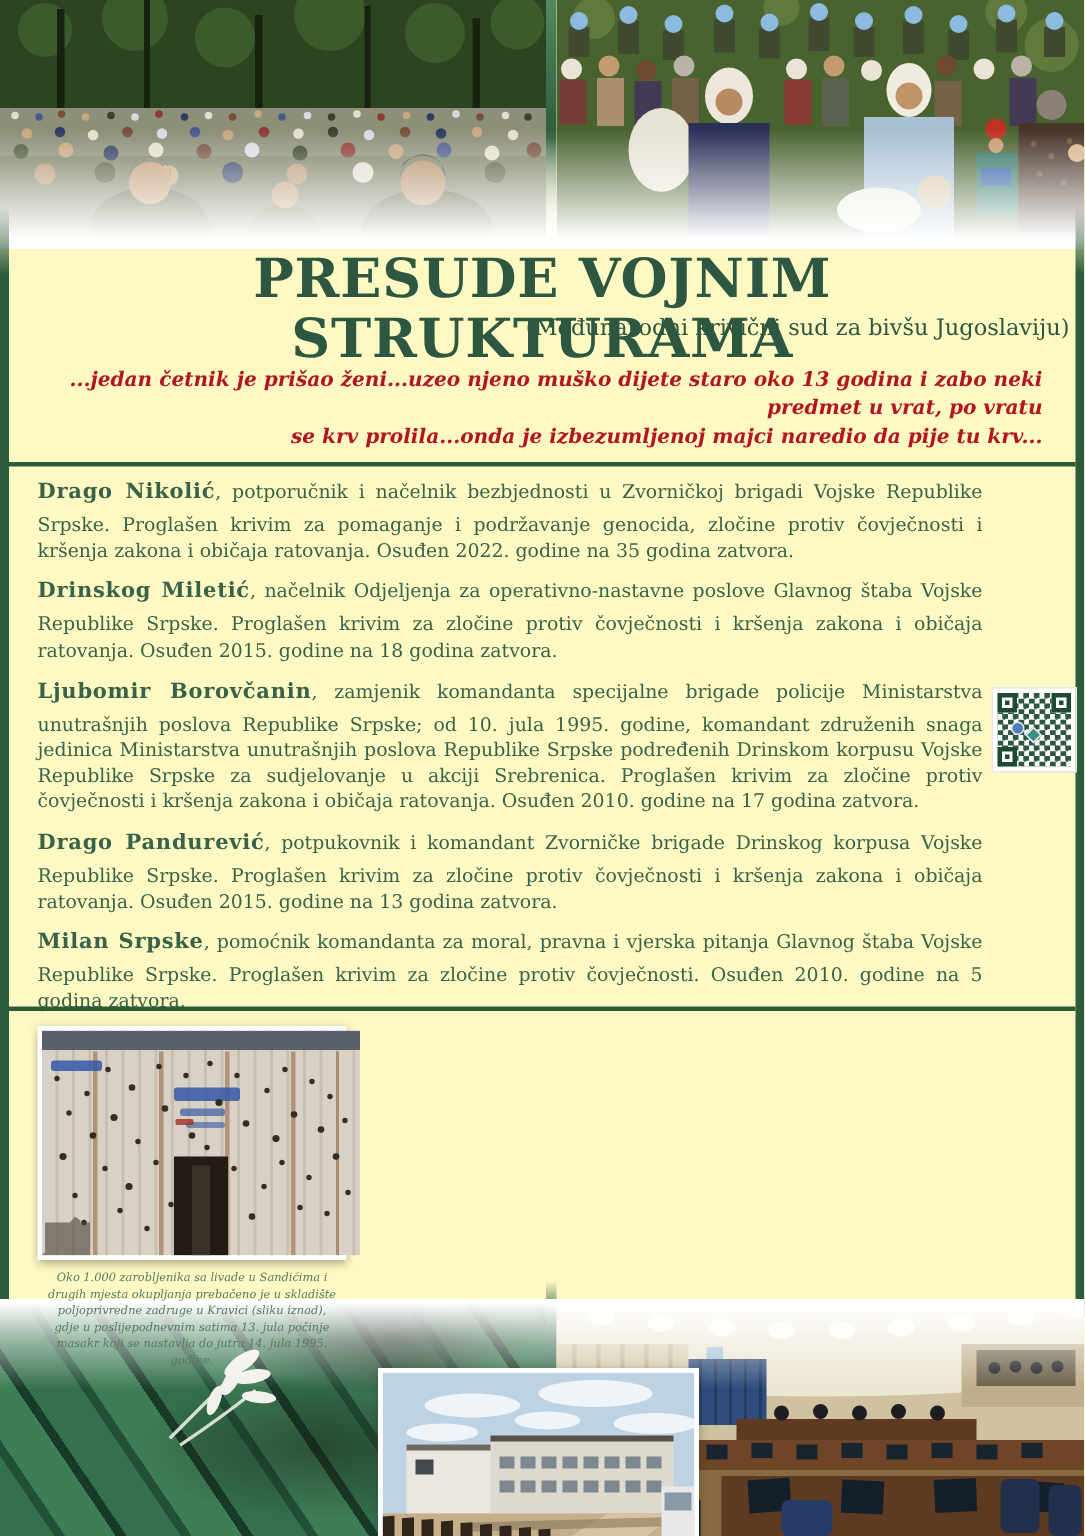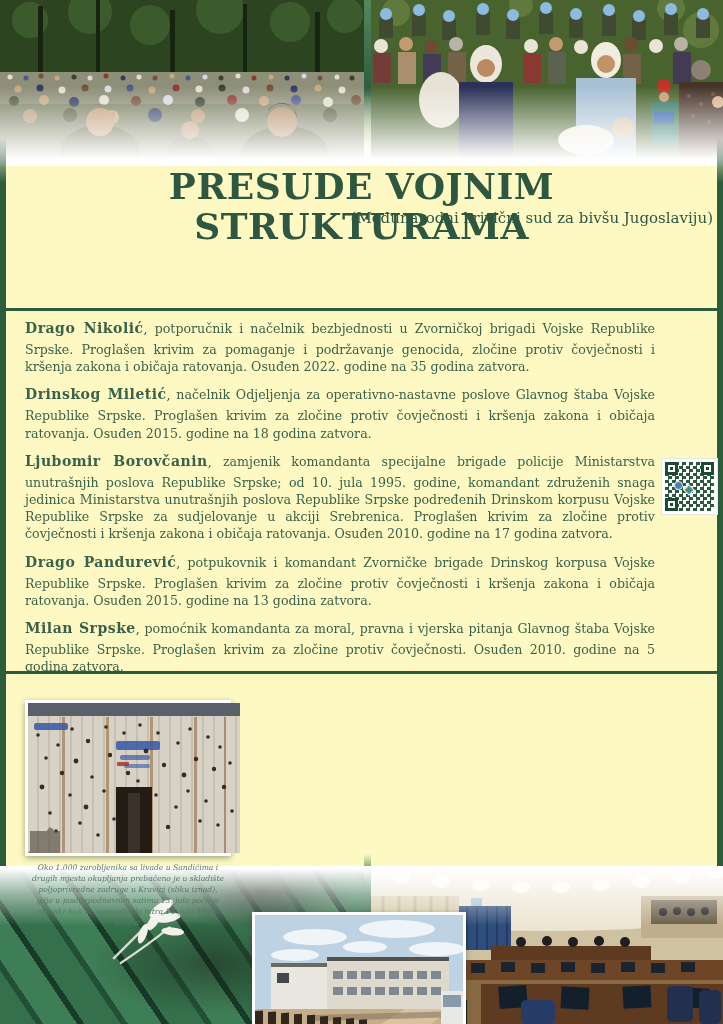--- a/index.html
+++ b/index.html
@@ -50,21 +50,21 @@
   .qr-logo { position:absolute; left:12px; top:22px; width:9px; height:9px; border-radius:50%;
              background:#4d7fb5; border:1px solid #dfe8f0; }
   .qr-logo2 { position:absolute; left:23px; top:27px; width:8px; height:8px; background:#3e8f86;
               transform:rotate(45deg); border:1px solid #e8f0ec; }
   
   .fig { position:absolute; }
   .frame { background:#fff; padding:3px; box-shadow:0 2px 6px rgba(50,60,50,.45); }
   .fig-img { display:block; overflow:hidden; }
   .cap { margin-top:6px; font-size:7.6px; font-style:italic; color:#567a62;
          text-align:center; line-height:11px; }
-  .fig1 { left:25px; top:700px; width:206px; } .fig1 .fig-img { width:212px; height:150px; }
+  .fig1 { left:25px; top:684px; width:206px; } .fig1 .fig-img { width:212px; height:150px; }
   .fig2 { left:252px; top:684px; width:214px; } .fig2 .fig-img { width:208px; height:144px; }
   .fig1 .cap, .fig3 .cap { padding:0 6px; }
   
   .bottom { position:absolute; left:0; top:866px; width:723px; height:158px; }
   .bp-left { position:absolute; left:0; top:0; width:364px; height:158px;
       background:
         radial-gradient(ellipse 130px 55px at 72% 16%, rgba(18,20,15,.8), transparent 70%),
         radial-gradient(ellipse 170px 70px at 58% 62%, rgba(22,26,18,.45), transparent 72%),
         repeating-linear-gradient(56deg, #34704b 0 30px, #225037 30px 36px, #3e7e56 36px 64px, #183a28 64px 70px); }
   .bp-right { position:absolute; left:371px; top:0; width:352px; height:158px; overflow:hidden; }
@@ -254,20 +254,22 @@
     <div class="tp-fade"></div>
   </div>
 
   <div class="bar bar-left"></div>
   <div class="bar bar-right"></div>
 
   <h1 class="title">PRESUDE VOJNIM STRUKTURAMA</h1>
   <div class="subtitle">(Međunarodni krivični sud za bivšu Jugoslaviju)</div>
 
   <div class="quote">
+    <div>...jedan četnik je prišao ženi...uzeo njeno muško dijete staro oko 13 godina i zabo neki predmet u vrat, po vratu</div>
+    <div>se krv prolila...onda je izbezumljenoj majci naredio da pije tu krv...</div>
   </div>
 
   <div class="rule rule-top"></div>
 
   <div class="bios">
     <p class="bio"><span class="bio-name">Drago Nikolić</span><span>, potporučnik i načelnik bezbjednosti u Zvorničkoj brigadi Vojske Republike Srpske. Proglašen krivim za pomaganje i podržavanje genocida, zločine protiv čovječnosti i kršenja zakona i običaja ratovanja. Osuđen 2022. godine na 35 godina zatvora.</span></p>
     <p class="bio"><span class="bio-name">Drinskog Miletić</span><span>, načelnik Odjeljenja za operativno-nastavne poslove Glavnog štaba Vojske Republike Srpske. Proglašen krivim za zločine protiv čovječnosti i kršenja zakona i običaja ratovanja. Osuđen 2015. godine na 18 godina zatvora.</span></p>
     <p class="bio"><span class="bio-name">Ljubomir Borovčanin</span><span>, zamjenik komandanta specijalne brigade policije Ministarstva unutrašnjih poslova Republike Srpske; od 10. jula 1995. godine, komandant združenih snaga jedinica Ministarstva unutrašnjih poslova Republike Srpske podređenih Drinskom korpusu Vojske Republike Srpske za sudjelovanje u akciji Srebrenica. Proglašen krivim za zločine protiv čovječnosti i kršenja zakona i običaja ratovanja. Osuđen 2010. godine na 17 godina zatvora.</span></p>
     <p class="bio"><span class="bio-name">Drago Pandurević</span><span>, potpukovnik i komandant Zvorničke brigade Drinskog korpusa Vojske Republike Srpske. Proglašen krivim za zločine protiv čovječnosti i kršenja zakona i običaja ratovanja. Osuđen 2015. godine na 13 godina zatvora.</span></p>
     <p class="bio"><span class="bio-name">Milan Srpske</span><span>, pomoćnik komandanta za moral, pravna i vjerska pitanja Glavnog štaba Vojske Republike Srpske. Proglašen krivim za zločine protiv čovječnosti. Osuđen 2010. godine na 5 godina zatvora.</span></p>

